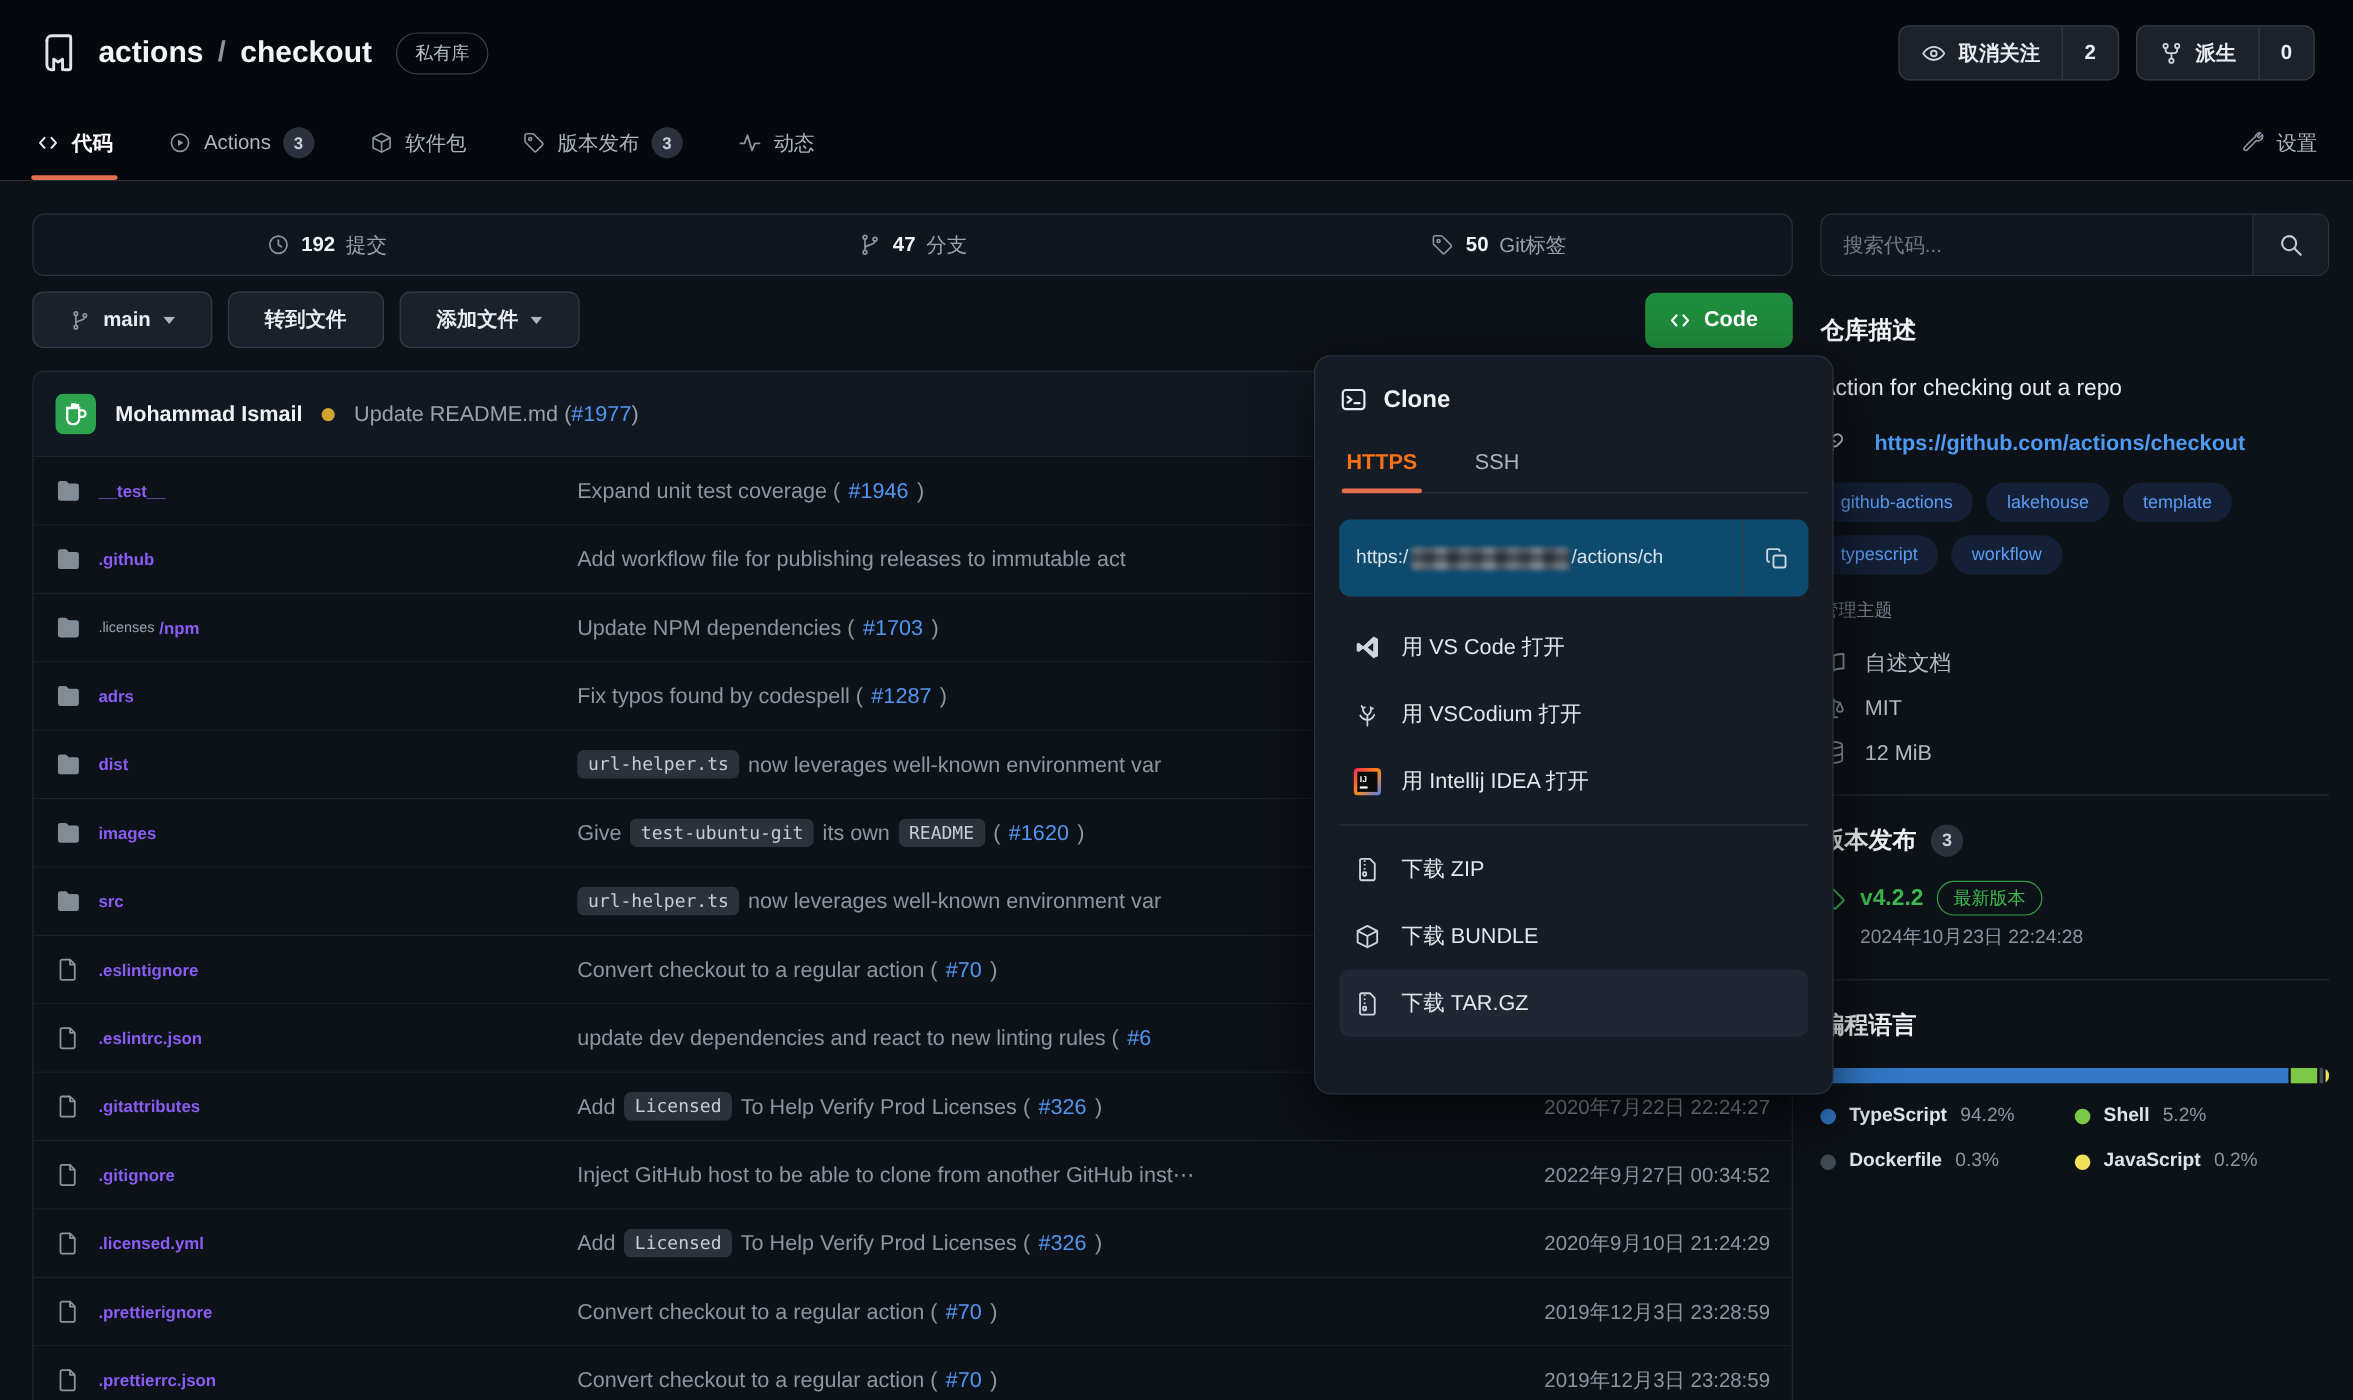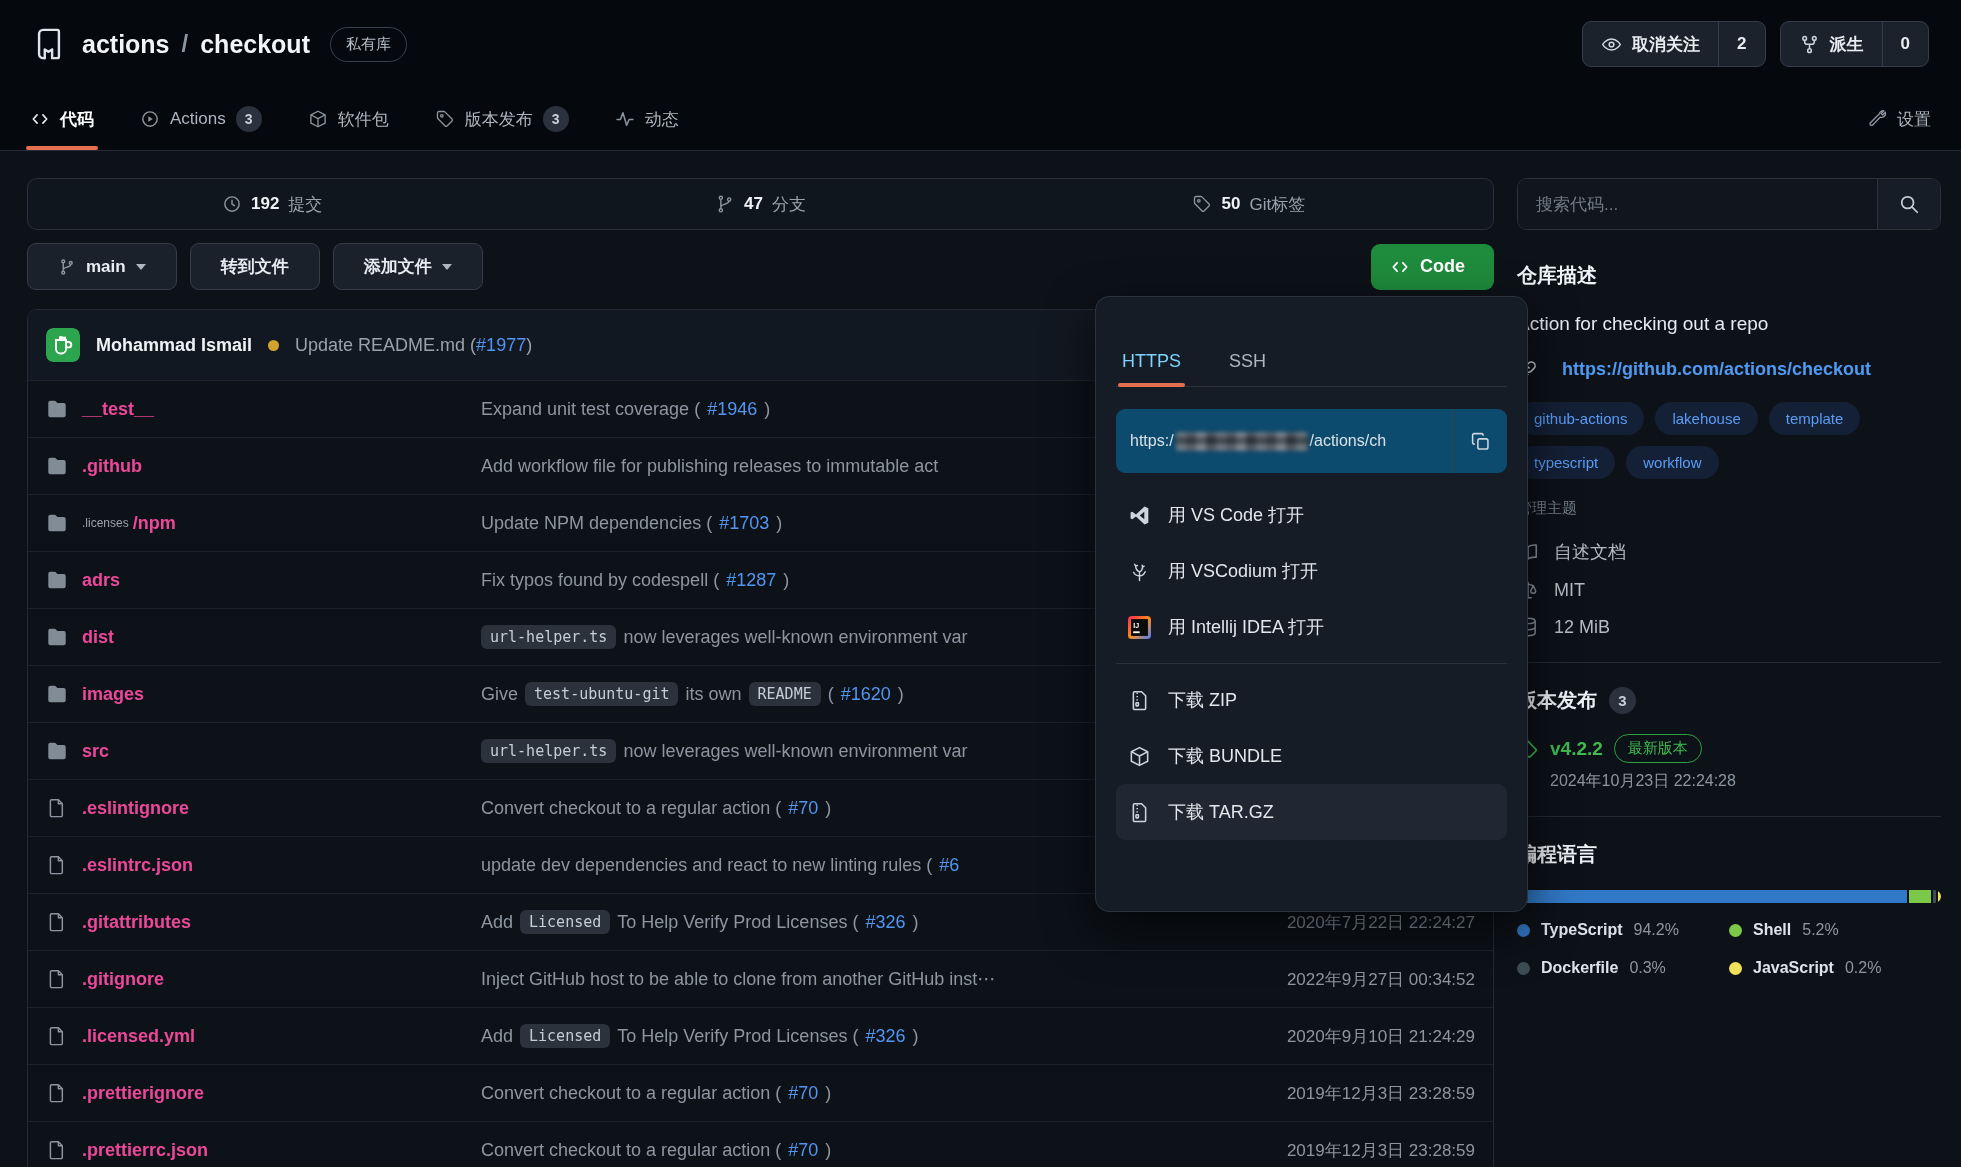--- a/index.html
+++ b/index.html
@@ -51,21 +51,21 @@
   .commit-bar{height:70px;display:flex;align-items:center;padding:0 18px;background:#121821;border-bottom:1px solid #1d242d}
   .avatar{width:34px;height:34px;border-radius:7px;overflow:hidden;margin-right:16px;flex:none}
   .cauthor{font-size:18px;font-weight:bold;color:#f0f3f6;white-space:nowrap}
   .cdot{width:11px;height:11px;border-radius:50%;background:#d2a22e;margin:0 16px;flex:none}
   .cmsg{font-size:18px;color:#99a2ac;white-space:nowrap;overflow:hidden}
   .mlink{color:#5296f2}
   .frow{height:56px;display:flex;align-items:center;padding:0 18px;border-bottom:1px solid #1b222b;background:#0d1218}
   .frow:last-child{border-bottom:none}
   .fname{width:435px;flex:none;display:flex;align-items:center;gap:14px;overflow:hidden}
   .ficon{width:22px;height:22px;flex:none}
-  .fname-link{font-size:18px;color:#ec4899;font-weight:bold;white-space:nowrap}
+  .fname-link{font-size:14px;color:#8b5cf6;font-weight:bold;white-space:nowrap}
   .muted-prefix{font-size:12px;color:#9aa3ad;margin-right:-10px;white-space:nowrap}
   .fmsg{flex:1;min-width:0;font-size:18px;color:#8d96a0;white-space:nowrap;overflow:hidden;display:flex;align-items:center;gap:7px}
   .fmsg span,.fmsg a{white-space:nowrap;flex:none}
   .mcode{background:#2b323c;color:#c5cdd6;border-radius:6px;padding:3px 9px;font-family:"DejaVu Sans Mono","Liberation Mono",monospace;font-size:15px}
   .fdate{width:310px;flex:none;text-align:right;font-size:17px;color:#8d96a0;white-space:nowrap}
 
   
   .sidebar{position:absolute;left:1517px;top:178px;width:424px}
   .search-row{display:flex;height:52px;border:1px solid #2b323e;border-radius:10px;overflow:hidden;box-sizing:border-box}
   .search-input{flex:1;display:flex;align-items:center;padding:0 18px;background:#11161e;color:#717b87;font-size:17px}
@@ -101,21 +101,21 @@
 
   
   .dropdown{position:absolute;left:1095px;top:296px;width:433px;height:616px;box-sizing:border-box;
     background:#161c25;border:1px solid #2c333e;border-radius:14px;box-shadow:0 18px 48px rgba(0,0,0,.65);
     padding:24px 20px 10px;z-index:6}
   .dd-head{display:flex;align-items:center;gap:13px}
   .dd-head svg{width:24px;height:24px;color:#e6edf3}
   .dd-title{font-size:20px;font-weight:bold;color:#f0f3f6}
   .dd-tabs{display:flex;gap:44px;margin-top:22px;border-bottom:1px solid #2b313b;padding:0 4px}
   .dd-tab{font-size:18px;color:#aeb6c0;padding:8px 2px 14px;position:relative;cursor:pointer}
-  .dd-tab.active{color:#7dd3fc;font-weight:normal}
+  .dd-tab.active{color:#f97316;font-weight:bold}
   .dd-tab.active::after{content:"";position:absolute;left:-2px;right:-2px;bottom:-1px;height:4px;border-radius:3px;background:#e5704f}
   .dd-url{margin-top:22px;display:flex;height:64px;background:#0c4a6e;border-radius:9px;overflow:hidden}
   .dd-url-text{flex:1;display:flex;align-items:center;padding:0 14px;font-size:16px;color:#dbe1e8;white-space:nowrap;overflow:hidden}
   .blur-chunk{display:inline-block;width:132px;height:19px;margin:0 2px;border-radius:2px;flex:none;
     background:
      repeating-linear-gradient(90deg,#5a626c 0 10px,#434b55 10px 20px,#6a727c 20px 30px,#39414b 30px 40px),
      repeating-linear-gradient(0deg,rgba(255,255,255,.12) 0 7px,rgba(0,0,0,.25) 7px 14px);
     background-blend-mode:overlay;filter:blur(2px)}
   .dd-copy{width:54px;border-left:1px solid #39414c;display:flex;align-items:center;justify-content:center;cursor:pointer}
   .dd-copy svg{width:21px;height:21px;color:#cdd5dd}
@@ -671,20 +671,29 @@
       </div>
       <div class="lang-item">
         <span class="lang-dot" style="background: rgb(241, 224, 90);"></span>
         <span class="lang-name">JavaScript</span>
         <span class="lang-pct">0.2%</span>
       </div>
     </div>
 </div>
 
 <div class="dropdown">
+  <div class="dd-head">
+    <span>
+      <svg viewBox="0 0 24 24" fill="none" stroke="currentColor" stroke-width="1.8" stroke-linecap="round" stroke-linejoin="round">
+          <rect x="3" y="4" width="18" height="16" rx="2.6"></rect>
+          <path d="M7 9.5l3.2 2.5L7 14.5M12.8 15h4.2"></path>
+        </svg>
+    </span>
+    <span class="dd-title">Clone</span>
+  </div>
   <div class="dd-tabs">
     <div class="dd-tab active">HTTPS</div>
     <div class="dd-tab">SSH</div>
   </div>
   <div class="dd-url">
     <div class="dd-url-text">
         <span>https:/</span>
         <span class="blur-chunk"></span>
         <span>/actions/ch</span>
       </div>

